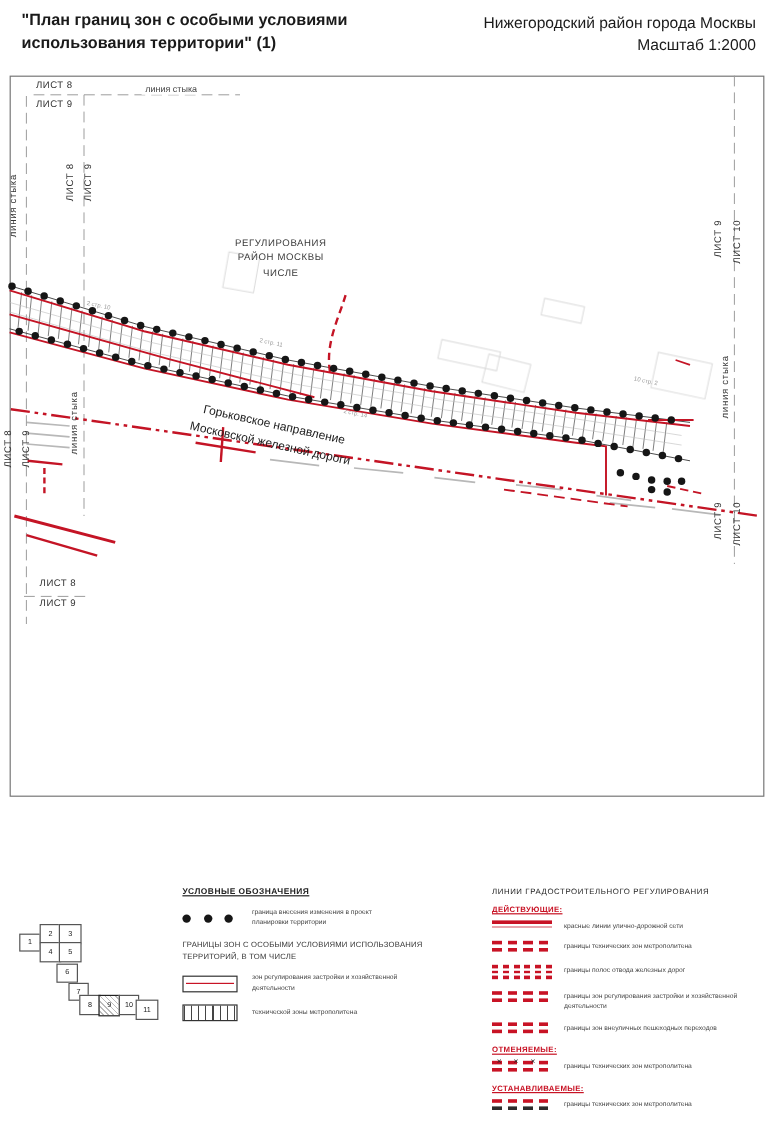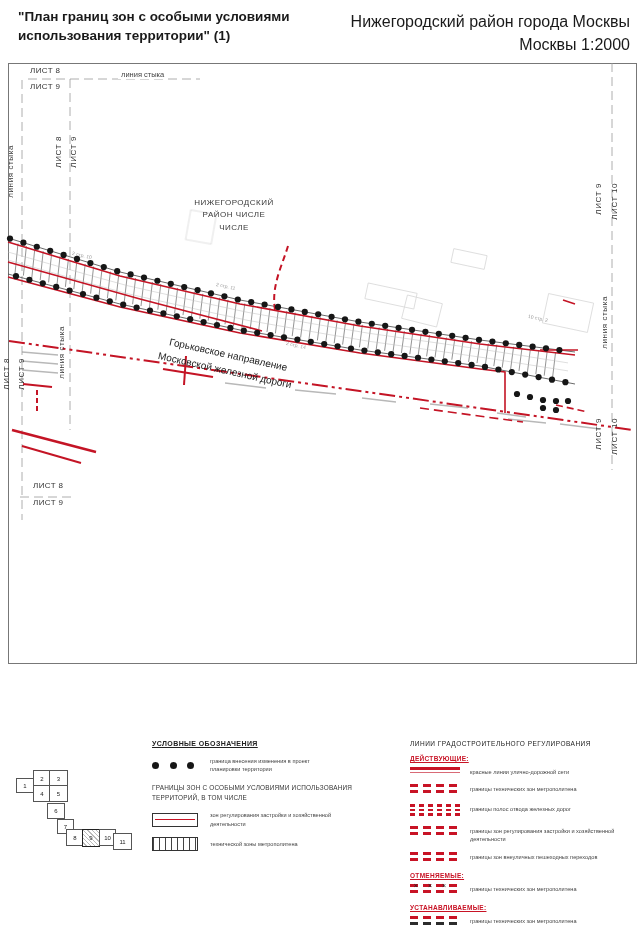--- a/index.html
+++ b/index.html
@@ -1,20 +1,20 @@
 <!DOCTYPE html>
 <html><head>
 <meta charset="utf-8">
 <style>
   html,body{margin:0;padding:0;background:#fff;}
   .page{position:relative;width:644px;height:942px;background:#fff;
         font-family:"Liberation Sans",sans-serif;color:#222;overflow:hidden;}
   
   .title{position:absolute;left:18px;top:8px;font-size:13.5px;font-weight:bold;line-height:1.4;color:#1a1a1a;}
-  .hdr-right{position:absolute;right:14px;top:10px;text-align:right;font-size:16px;line-height:1.45;color:#1a1a1a;}
+  .hdr-right{position:absolute;right:14px;top:10px;text-align:right;font-size:13px;line-height:1.45;color:#1a1a1a;}
   
   .map-frame{position:absolute;left:8px;top:63px;width:627px;height:599px;border:1px solid #777;background:#fff;}
   #map-svg{position:absolute;left:0;top:0;z-index:1;}
   .maplbl{position:absolute;z-index:2;color:#333;text-align:right;}
   .h-lbl{font-size:8px;letter-spacing:.4px;}
   .joint-top{font-size:7.5px;background:#fff;padding:0 3px;color:#444;}
   .v-text{writing-mode:vertical-rl;transform:rotate(180deg);font-size:8px;letter-spacing:.6px;color:#333;}
   .region{left:168px;top:197px;width:132px;text-align:center;font-size:8px;line-height:1.55;letter-spacing:.5px;color:#3a3a3a;}
   .railway{left:148px;top:329px;width:168px;text-align:center;font-size:10px;line-height:1.6;color:#1c1c1c;
            transform:rotate(12.5deg);transform-origin:left top;}
@@ -66,21 +66,21 @@
 <body>
 
 <div class="page">
 
   <div class="title">
     <div>"План границ зон с особыми условиями</div>
     <div>использования территории" (1)</div>
   </div>
   <div class="hdr-right">
     <div>Нижегородский район города Москвы</div>
-    <div>Москвы 1:2000</div>
+    <div>Масштаб 1:2000</div>
   </div>
 
   <div class="map-frame"></div>
 
   <svg id="map-svg" width="644" height="942" viewBox="0 0 644 942">
 
     <g stroke="#aaa" fill="none" stroke-width="0.8" opacity="0.45">
       <rect x="188" y="212" width="26" height="30" transform="rotate(10 201 227)"></rect>
       <rect x="452" y="252" width="34" height="14" transform="rotate(12 469 259)"></rect>
       <rect x="366" y="288" width="50" height="16" transform="rotate(12 391 296)"></rect>
@@ -313,22 +313,22 @@
   <div class="maplbl v-text" style="left:594px;top:183px;">ЛИСТ 9</div>
   <div class="maplbl v-text" style="left:610px;top:183px;">ЛИСТ 10</div>
   <div class="maplbl v-text" style="left:600px;top:296px;">линия стыка</div>
   <div class="maplbl v-text" style="left:594px;top:418px;">ЛИСТ 9</div>
   <div class="maplbl v-text" style="left:610px;top:418px;">ЛИСТ 10</div>
 
   <div class="maplbl h-lbl" style="left:33px;top:481px;">ЛИСТ 8</div>
   <div class="maplbl h-lbl" style="left:33px;top:498px;">ЛИСТ 9</div>
 
   <div class="maplbl region">
-    <div>НИЖЕГОРОДСКИЙ</div>
-    <div>РАЙОН ЧИСЛЕ</div>
+    <div>РЕГУЛИРОВАНИЯ</div>
+    <div>РАЙОН МОСКВЫ</div>
     <div>ЧИСЛЕ</div>
   </div>
 
   <div class="maplbl railway">
     <div>Горьковское направление</div>
     <div>Московской железной дороги</div>
   </div>
 
   <div class="plot-lbl pl1">2 стр. 10</div>
   <div class="plot-lbl pl2">2 стр. 11</div>

